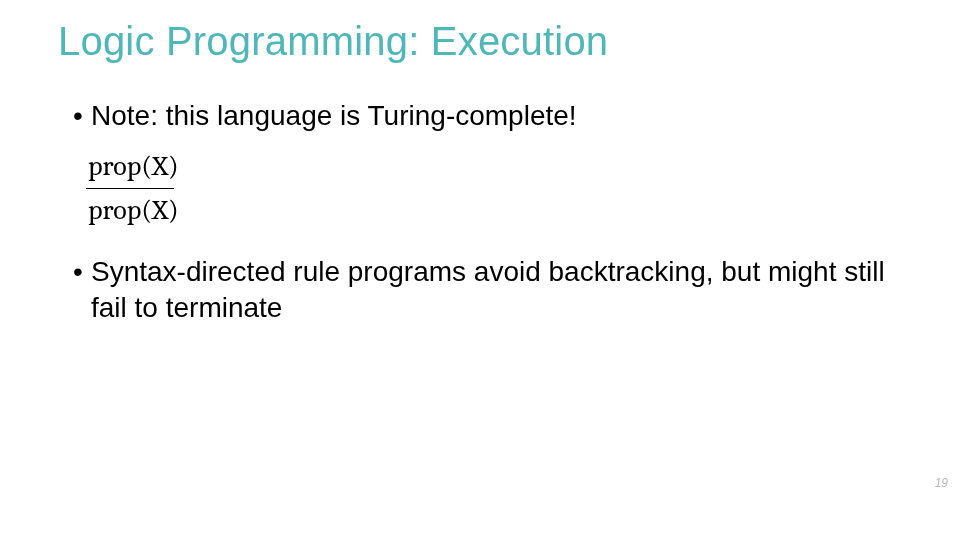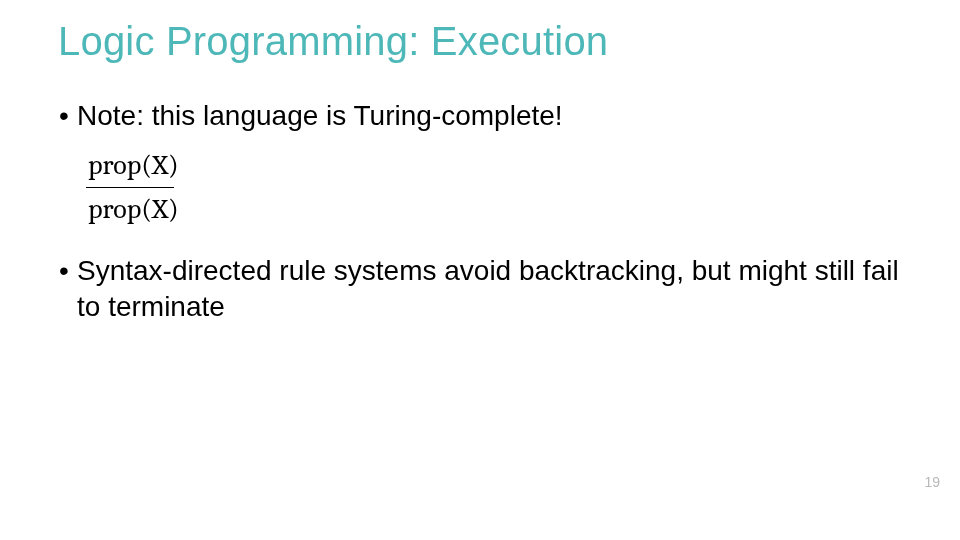--- a/index.html
+++ b/index.html
@@ -23,21 +23,21 @@
   .title {
     font-size: 40px;
     font-weight: 300;
     color: #4eb8b9;
     letter-spacing: 0.2px;
     margin: 0 0 34px 0;
     line-height: 1.15;
   }
   ul.bullets {
     list-style: none;
-    margin: 1px;
+    margin: 15px;
     padding: 0;
   }
   ul.bullets > li {
     position: relative;
     font-size: 28px;
     font-weight: 300;
     color: #000000;
     padding-left: 18px;
     line-height: 1.28;
     margin-bottom: 2px;
@@ -62,25 +62,26 @@
   .rule-line {
     border-top: 1.6px solid #000;
     width: 88px;
     margin: 2px 0;
   }
   .rule-bottom {
     padding: 2px 2px 0 2px;
   }
   .page-num {
     position: absolute;
-    right: 20px;
+    right: 12px;
     bottom: 14px;
-    font-size: 14px;
+    font-size: 12px;
     color: #b9b9b9;
     font-weight: 300;
+    font-style: italic;
   }
 </style>
 </head>
 <body>
 
 <div class="slide">
 
   <h1 class="title">Logic Programming: Execution</h1>
 
   <ul class="bullets">
@@ -91,17 +92,17 @@
     <div class="rule-top">
       <span>prop(X)</span>
     </div>
     <div class="rule-line"></div>
     <div class="rule-bottom">
       <span>prop(X)</span>
     </div>
   </div>
 
   <ul class="bullets">
-    <li>Syntax-directed rule systems avoid backtracking, but might still fail to terminate</li>
+    <li>Syntax-directed rule programs avoid backtracking, but might still fail to terminate</li>
   </ul>
 
   <div class="page-num">19</div>
 </div>
 
 </body></html>

